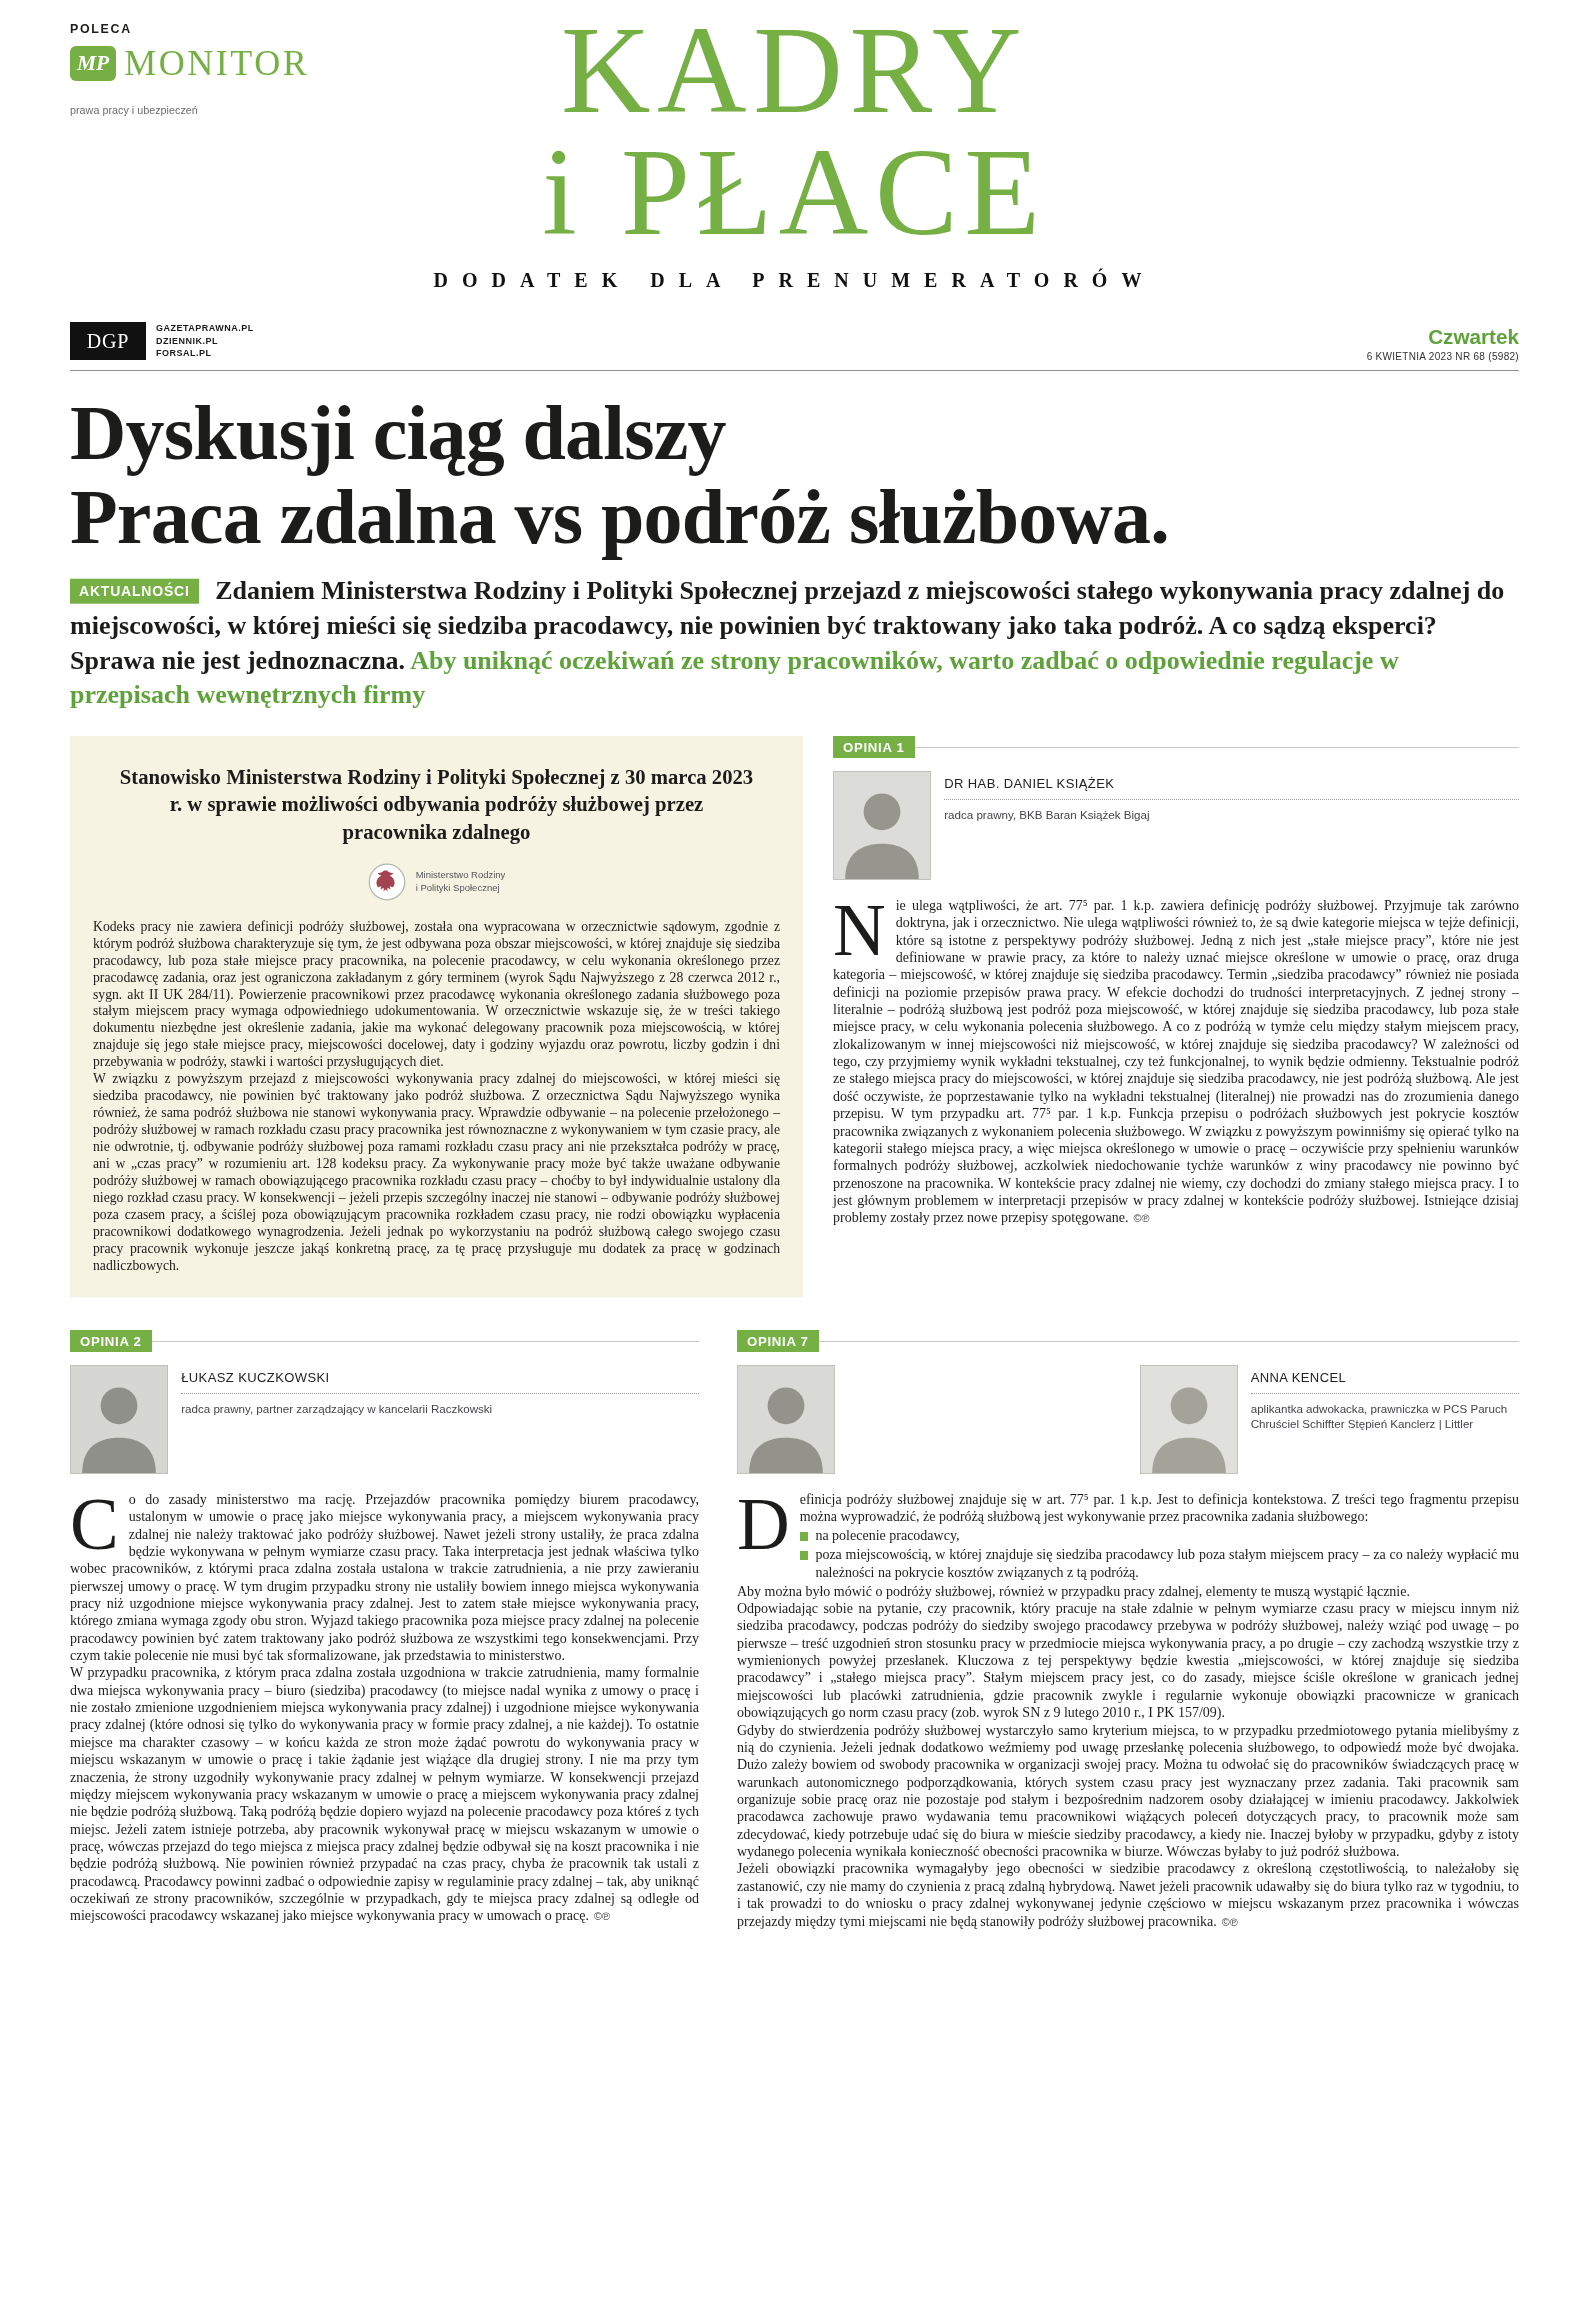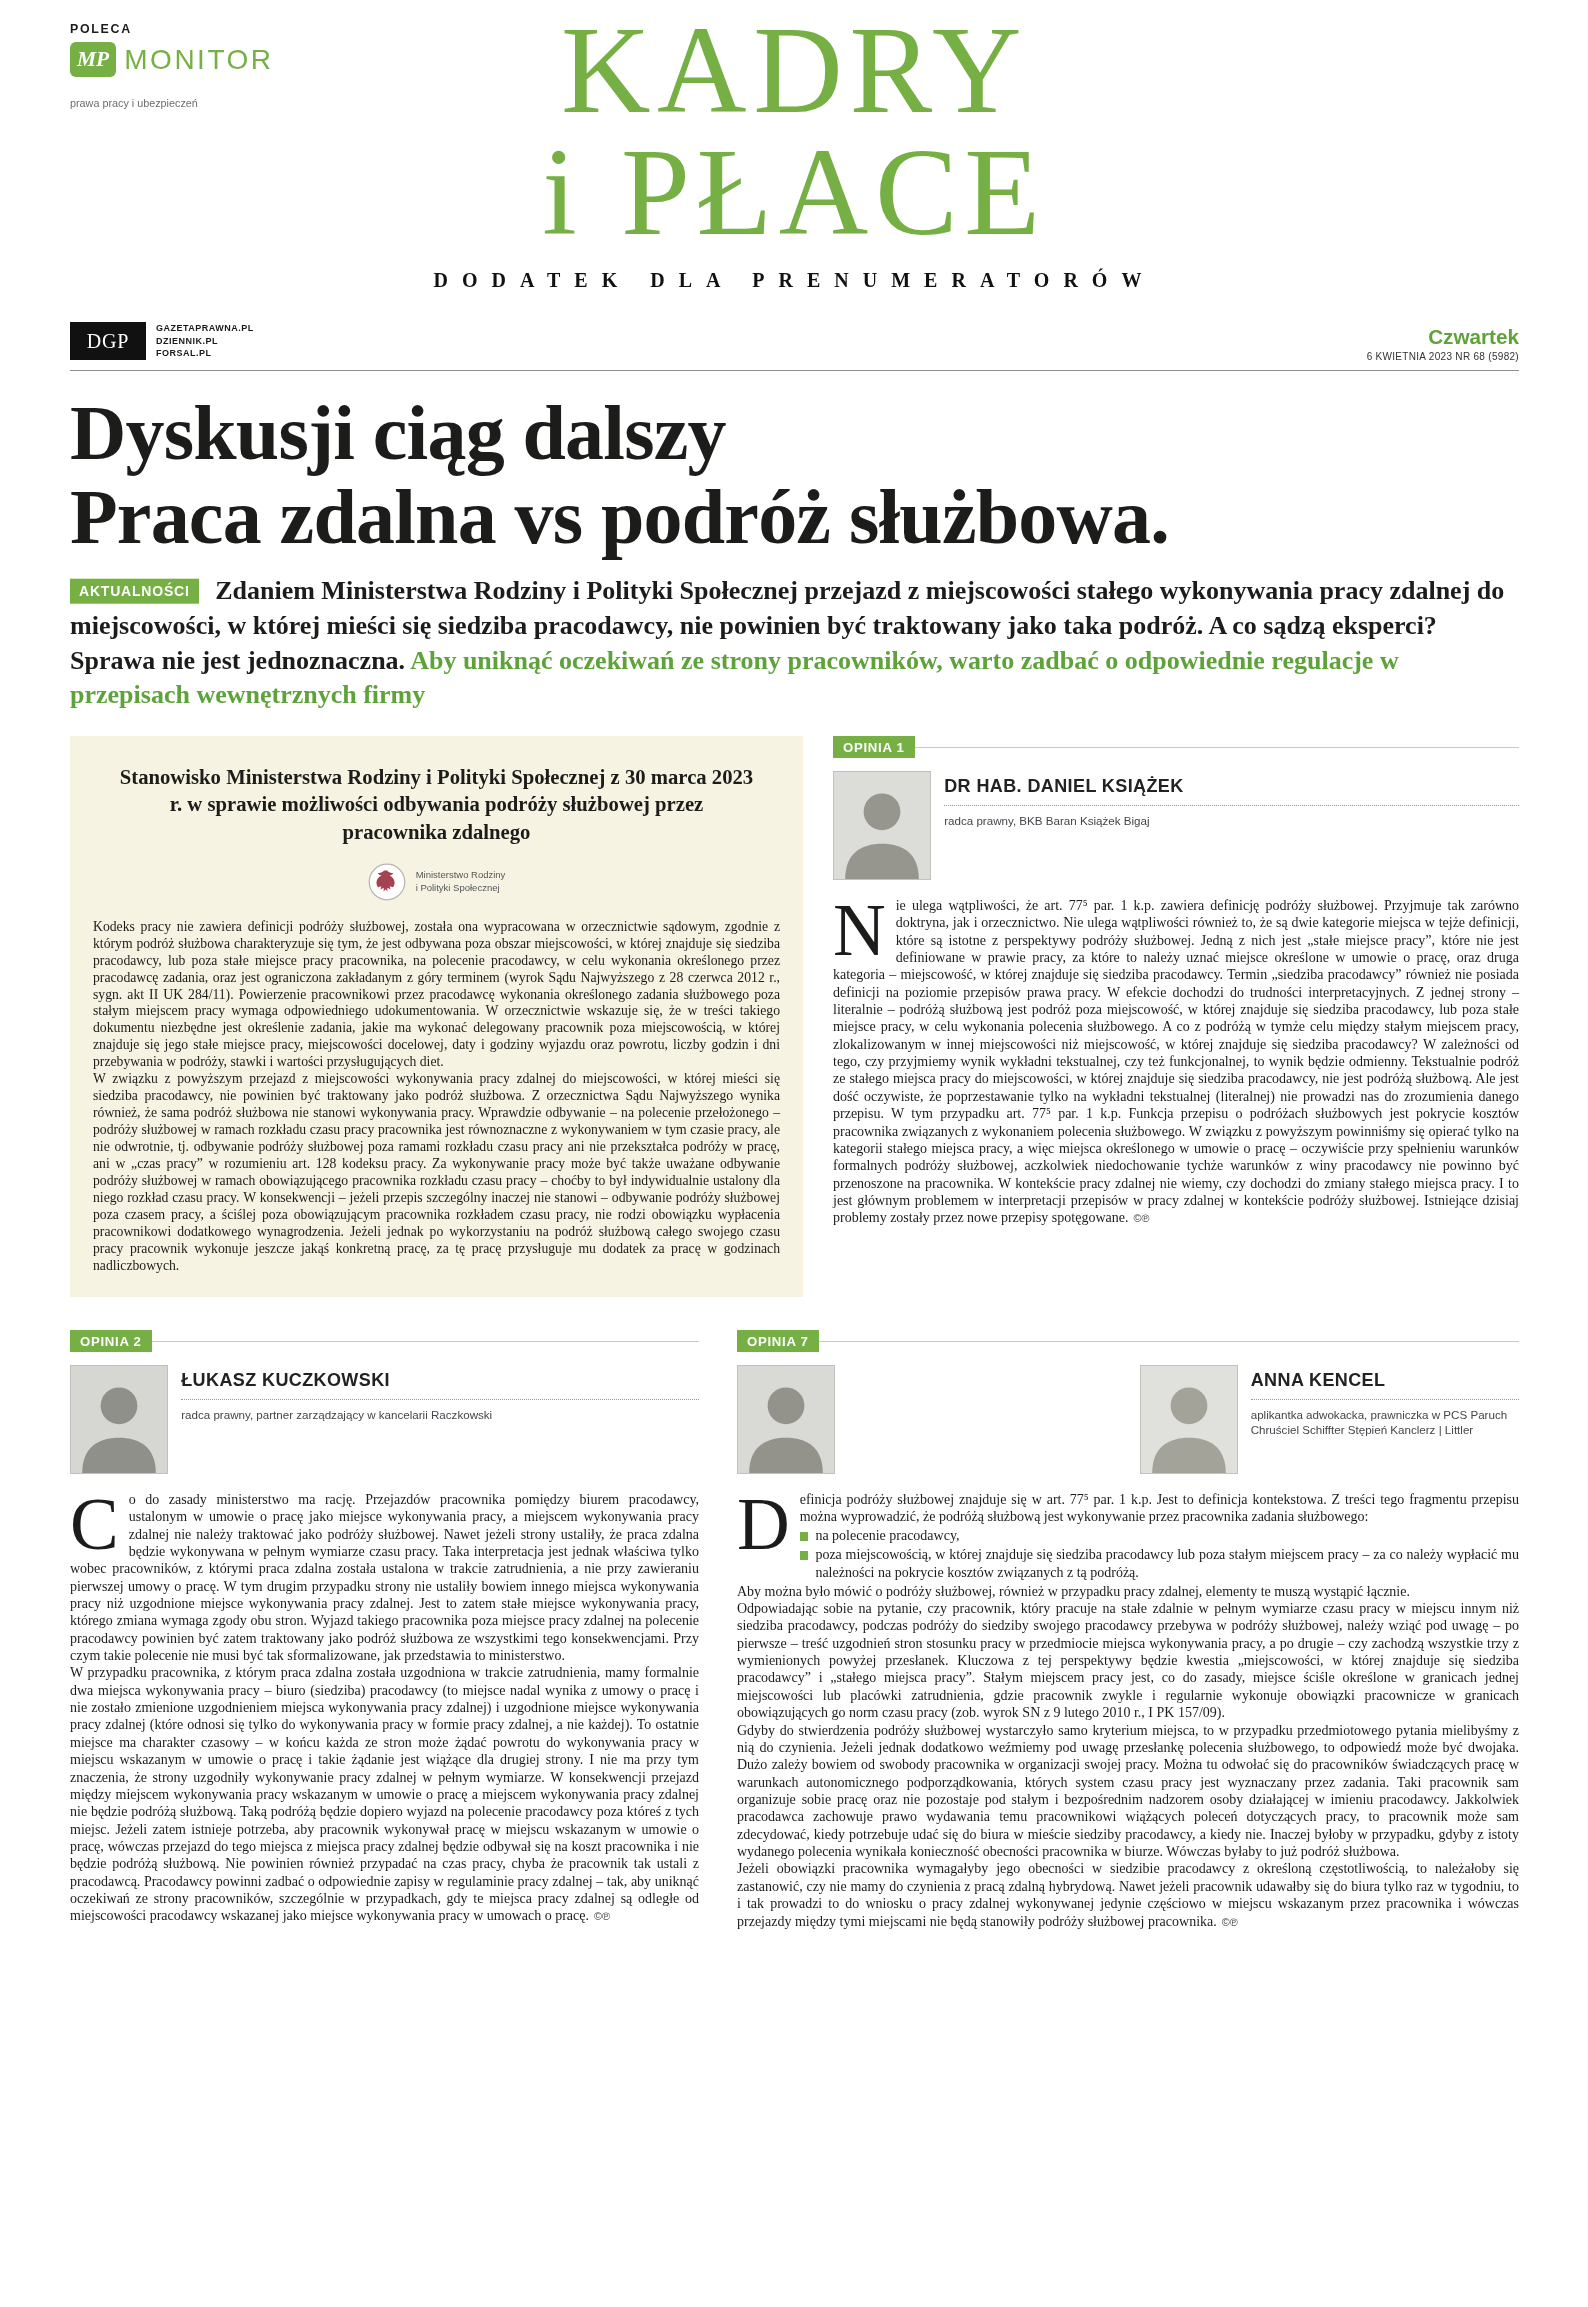--- a/index.html
+++ b/index.html
@@ -6,21 +6,21 @@
   html, body { background:#ffffff; }
   body { font-family:"Liberation Serif", serif; color:var(--ink,#1c1c1a); }
   .page { width:1589px; min-height:2307px; margin:0 auto; background:#fff; padding:0 70px 25px; position:relative; }
 
   
   .masthead { position:relative; height:371px; border-bottom:0.8px solid #8f8f8f; }
   .poleca-block { position:absolute; left:0; top:21.5px; }
   .poleca { font-family:"Liberation Sans",sans-serif; font-weight:bold; font-size:12.4px; letter-spacing:1.7px; margin-bottom:6.6px; }
   .mp-row { display:flex; align-items:center; gap:8.3px; }
   .mp-box { display:inline-flex; align-items:center; justify-content:center; width:46px; height:35px; background:var(--accent,#76b045); color:#fff; border-radius:5.8px; font-family:"Liberation Serif",serif; font-style:italic; font-weight:bold; font-size:21.5px; }
-  .monitor { font-family:Liberation Sans, sans-serif; color:var(--accent,#76b045); font-size:28px; letter-spacing:2.5px; }
+  .monitor { font-family:Liberation Serif, serif; color:var(--accent,#76b045); font-size:36px; letter-spacing:2.5px; }
   .monitor-sub { font-family:"Liberation Sans",sans-serif; color:#6c6d70; font-size:10.8px; margin-top:20px; }
 
   .title-block { position:absolute; left:0; right:0; top:10px; text-align:center; }
   .kadry-line1, .kadry-line2 { font-family:"Liberation Serif",serif; color:var(--accent,#76b045); font-size:124px; line-height:122px; letter-spacing:6.6px; }
   .dodatek { margin-top:15px; font-family:"Liberation Serif",serif; font-weight:bold; font-size:20px; letter-spacing:14px; color:#111; }
 
   .dgp-block { position:absolute; left:0; bottom:10px; display:flex; align-items:center; gap:10px; }
   .dgp-box { width:76px; height:38px; background:#111; color:#fff; display:flex; align-items:center; justify-content:center; font-family:"Liberation Serif",serif; font-size:20px; letter-spacing:0.8px; }
   .brands { font-family:"Liberation Sans",sans-serif; font-weight:bold; font-size:9px; letter-spacing:0.5px; line-height:12.4px; color:#1a1a1a; }
 
@@ -59,21 +59,21 @@
   
   .op-label-row { display:flex; align-items:center; gap:0; margin-bottom:13.2px; }
   .op-label { background:var(--accent,#76b045); color:#fff; font-family:"Liberation Sans",sans-serif; font-weight:bold; font-size:13.2px; letter-spacing:0.7px; padding:4.1px 10px 3.3px; flex:none; }
   .op-rule { flex:1; height:0.8px; background:#c9c9c4; }
 
   .author { display:flex; gap:13.2px; margin-bottom:16.5px; }
   .authors-duo { display:flex; gap:23px; margin-bottom:16.5px; }
   .authors-duo .author { flex:1; margin-bottom:0; min-width:0; }
   .photo { width:98px; height:109px; flex:none; background:#d9d9d6; border:0.8px solid #c2c2bd; overflow:hidden; }
   .author-info { flex:1; min-width:0; padding-top:5px; }
-  .author-name { font-family:"Liberation Sans",sans-serif; font-weight:bold; font-size:18px; letter-spacing:0.4px; color:#222; border-bottom:0.8px dotted #9a9a94; padding-bottom:7.4px; margin-bottom:7.4px; }
+  .author-name { font-family:"Liberation Sans",sans-serif; font-weight:normal; font-size:13px; letter-spacing:0.4px; color:#222; border-bottom:0.8px dotted #9a9a94; padding-bottom:7.4px; margin-bottom:7.4px; }
   .author-role { font-family:"Liberation Sans",sans-serif; font-size:11.6px; line-height:1.3; color:#44454a; }
 
   
   .bullet-row { display:flex; margin:1.7px 0; text-align:justify; }
   .bullet-sq { width:8.3px; height:8.3px; background:var(--accent,#76b045); flex:none; margin:5px 7.4px 0 0; }
 </style>
 </head>
 <body>
 
 <div class="page">

